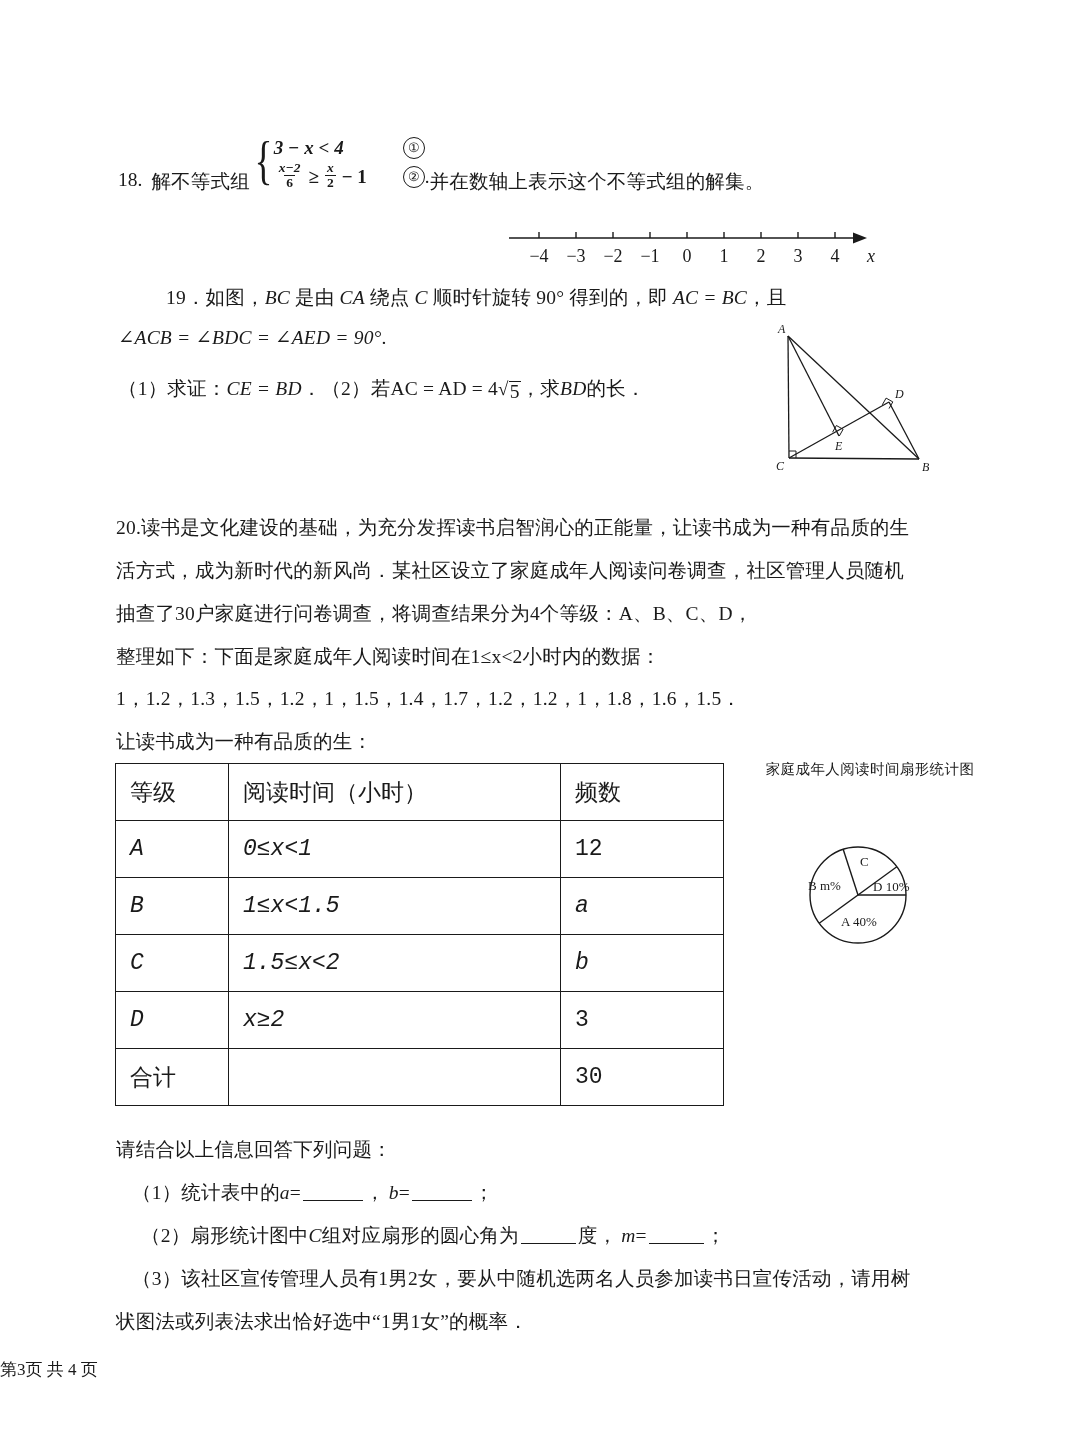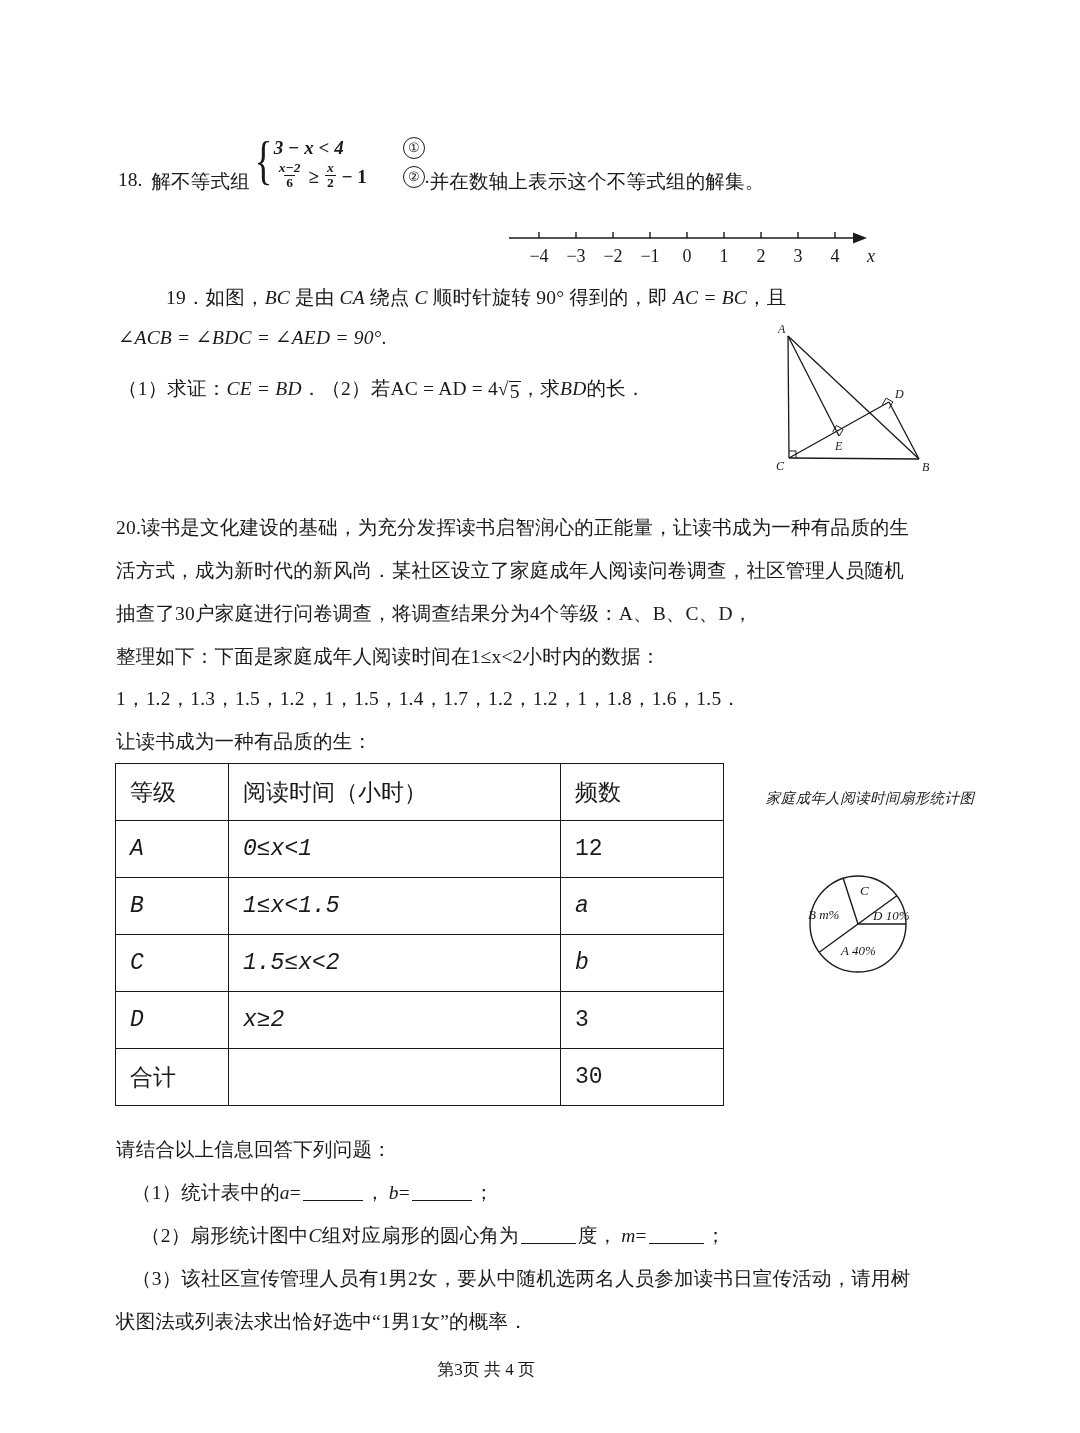--- a/index.html
+++ b/index.html
@@ -117,21 +117,21 @@
     font-size: 23px;
     height: 56px;
     vertical-align: middle;
     font-family: Liberation Mono, monospace;
   }
   #stat-table col.c1 { width: 113px; }
   #stat-table col.c2 { width: 332px; }
   #stat-table col.c3 { width: 163px; }
 
   
-  #pie-box { left: 752px; top: 789px; width: 236px; height: 200px; font-style: italic; }
+  #pie-box { left: 752px; top: 760px; width: 236px; height: 200px; }
   #pie-title {
     font-size: 14.5px;
     text-align: center;
     white-space: nowrap;
     letter-spacing: .4px;
   }
 
   
   #qs { left: 116px; top: 1128px; }
   #qs .ln { height: 43px; display: flex; align-items: center; }
@@ -140,21 +140,20 @@
     border-bottom: 1.3px solid #1a1a1a;
     height: 15px;
     margin: 0 2px;
   }
   .b60 { width: 60px; }
   .b55 { width: 55px; }
 
   
   #footer {
     left: 0; top: 1358px; width: 972px;
-    text-align: center;
     font-size: 17px;
   }
 </style>
 </head>
 <body>
 
 <div class="page">
 
   <div class="blk" id="q18">
     <div class="row">

